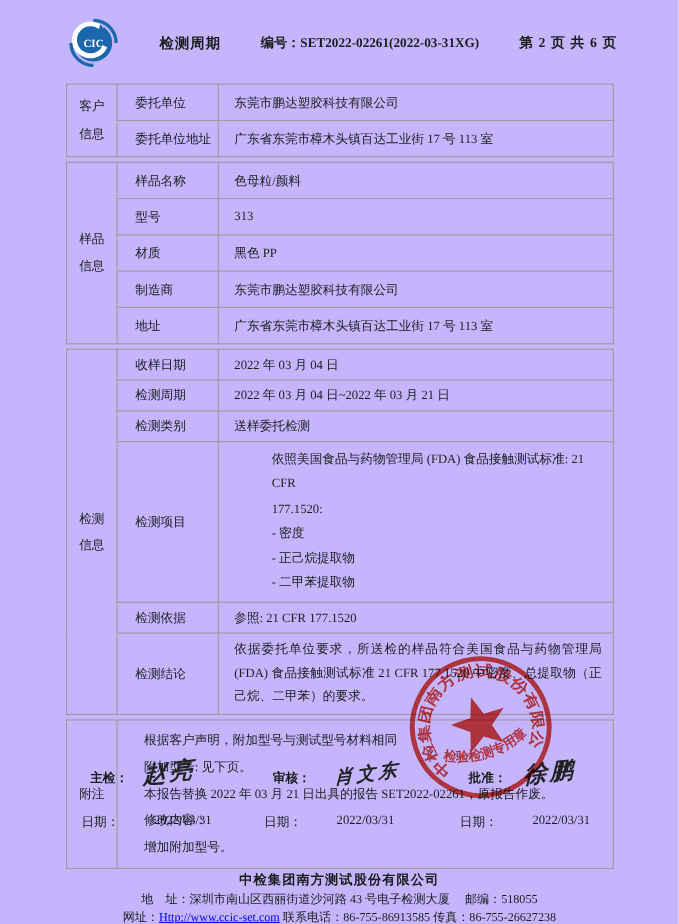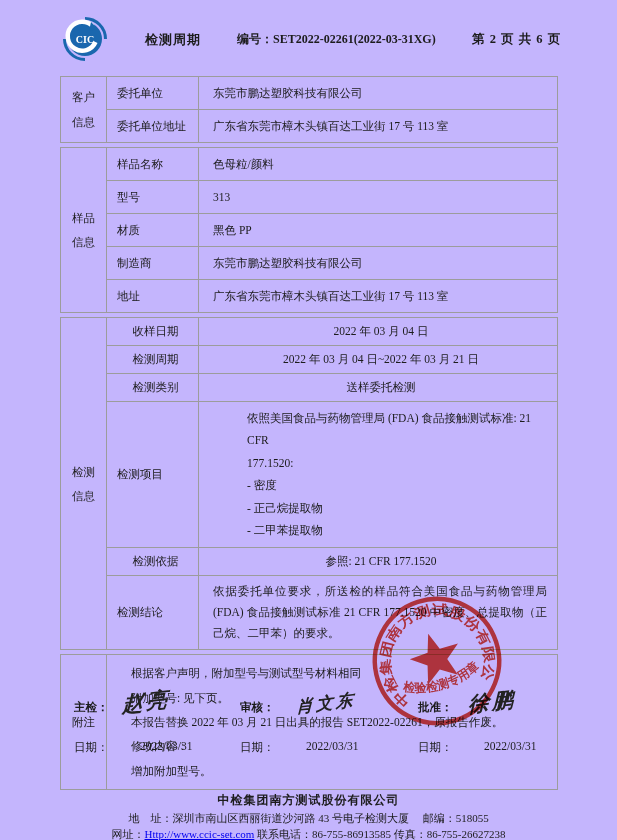--- a/index.html
+++ b/index.html
@@ -12,32 +12,32 @@
   
   .hdr-logo { position:absolute; left:62px; top:16px; width:46px; height:46px; }
   .hdr-title { position:absolute; left:145px; top:31px; font-size:13px; font-weight:bold; letter-spacing:1px; }
   .hdr-no   { position:absolute; left:237px; top:31px; font-size:12px; font-weight:bold; }
   .hdr-page { position:absolute; left:472px; top:31px; font-size:12.5px; font-weight:bold; letter-spacing:1px; }
   
   .tables { position:absolute; left:60px; top:76px; width:546px; }
   table { width:498px; border-collapse:collapse; table-layout:fixed; margin-bottom:4px; }
   td { border:1px solid #9c9c9c; font-size:11.5px; vertical-align:middle; }
   td.group { width:46px; text-align:center; line-height:2.1; padding:4px 8px; }
-  td.label { width:92px; padding:6px 4px 6px 10px; }
+  td.label { width:92px; padding:6px 4px 6px 16px; }
   td.value { padding:6px 8px 6px 14px; }
   tr.h32 td { height:33px; }
-  tr.h27 td { height:28px;text-align:center; }
+  tr.h27 td { height:28px; }
   td.multi { line-height:1.95; padding-top:5px; padding-bottom:5px;padding-left:48px; }
   td.para  { line-height:1.85; text-align:justify; padding-top:5px; padding-bottom:5px; padding-right:10px; }
   .notes-cell { line-height:2.12; padding:6px 8px 6px 24px; }
   
   .sig-row, .date-row { position:absolute; left:60px; width:498px; display:grid; grid-template-columns:166px 166px 166px; }
   .sig-row { top:692px; }
   .date-row { top:740px; }
-  .sig-cell { position:relative; height:30px; font-size:11.5px; }
+  .sig-cell { position:relative; height:30px; font-size:11.5px;margin-left:8px; }
   .sig-label { position:absolute; left:14px; top:8px; font-weight:bold; }
   .handwriting {
     position:absolute; left:62px; top:-4px; font-size:21px; font-weight:bold;
     font-style:italic; transform:rotate(-7deg) skewX(-8deg);
     letter-spacing:3px; color:#222; white-space:nowrap;
   }
   .date-cell { position:relative; height:20px; font-size:11.5px; }
   .date-label { position:absolute; left:14px; font-weight:normal; }
   .date-val { position:absolute; left:80px; }
   

